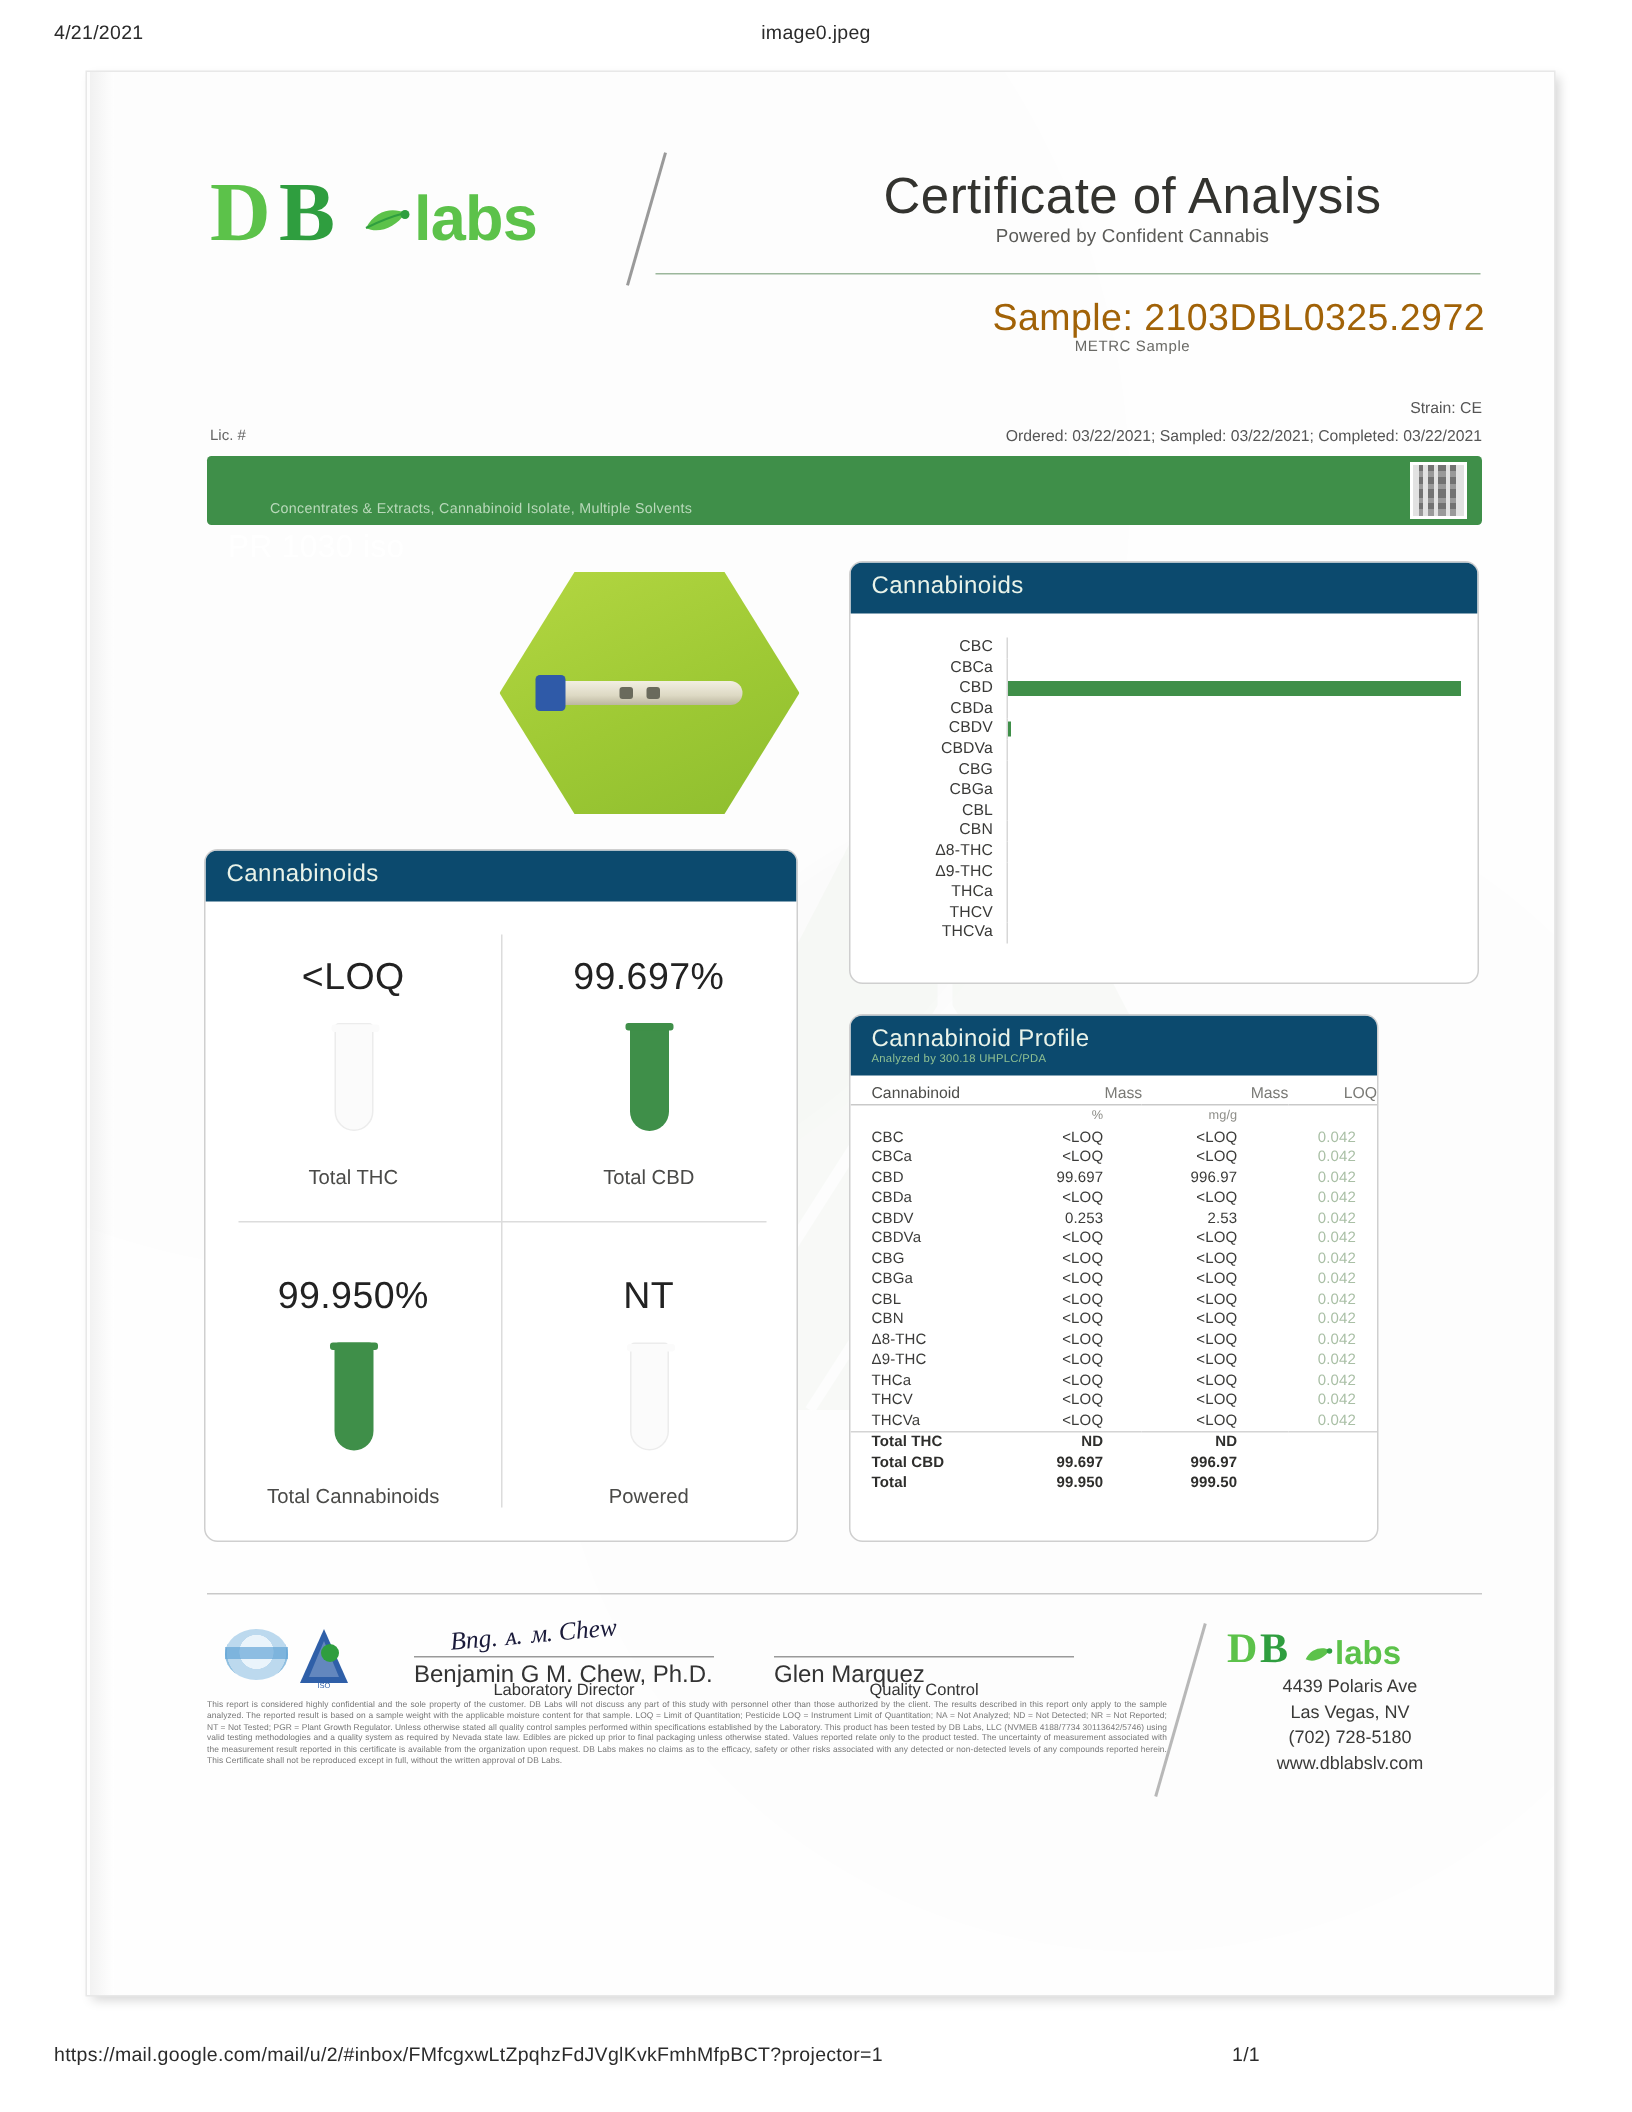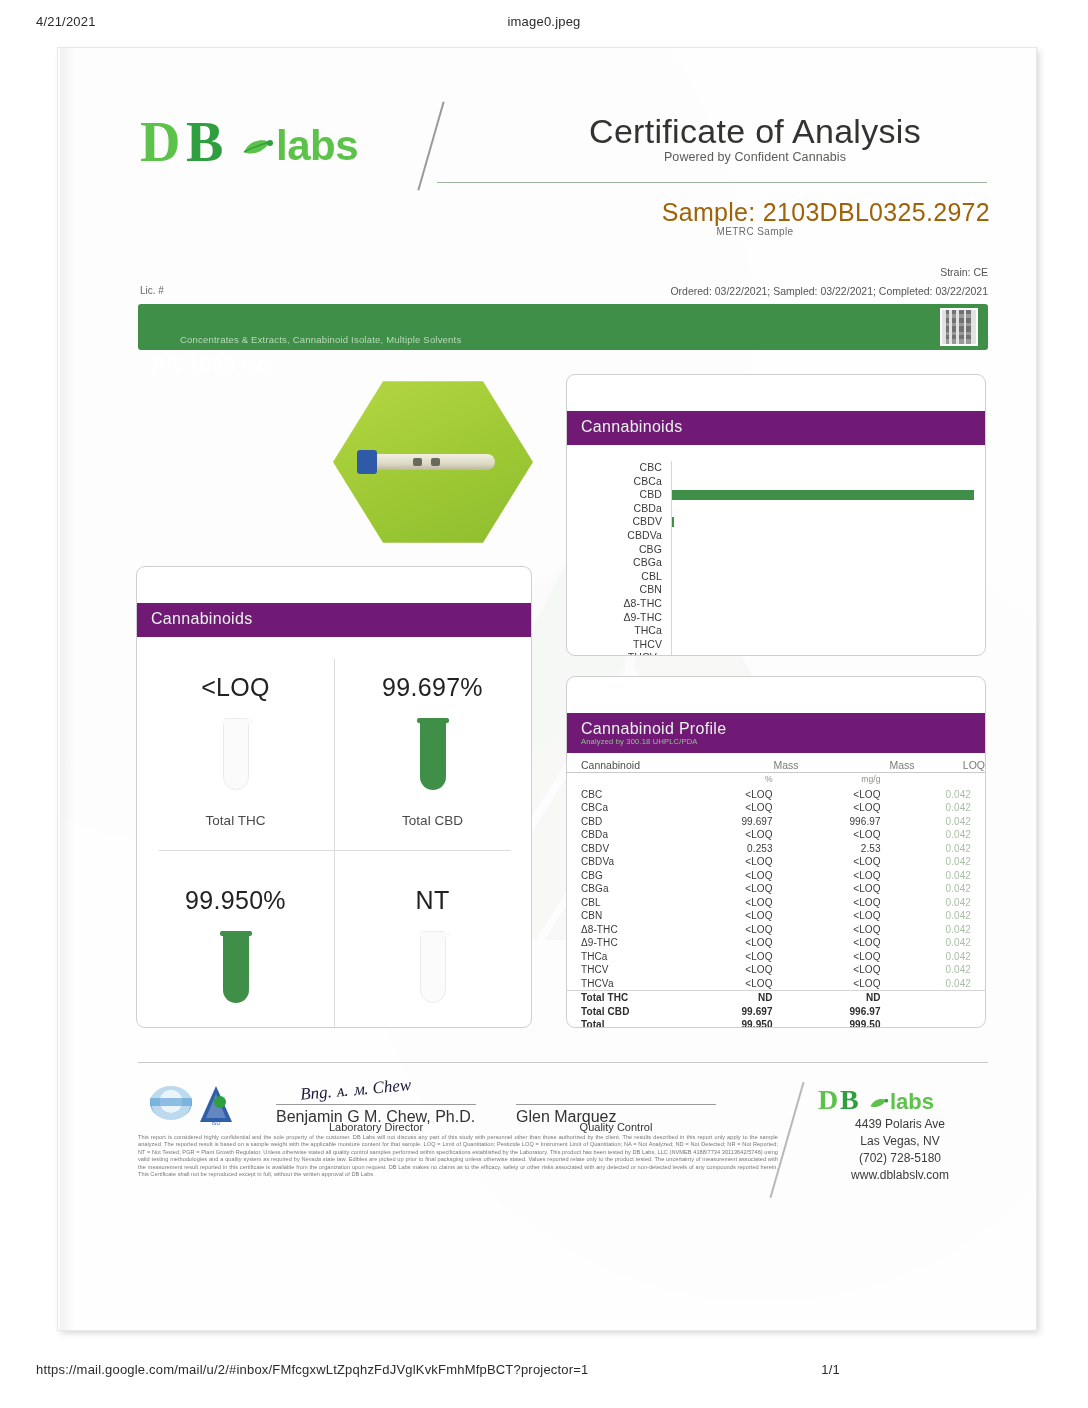--- a/index.html
+++ b/index.html
@@ -149,23 +149,22 @@
 
   
   .card{
     position:absolute;
     background:#ffffff;
     border:1px solid #cfcfcf;
     border-radius:9px;
     overflow:hidden;
   }
   .card-hd{
-    height:34px; background:#701a75;
+    height:34px; background:#0c4a6e;
     position:relative;
-    margin-top:36px;
   }
   .card-hd .t{
     position:absolute; left:14px; top:7px;
     font-size:16px; color:#e9f3e9; letter-spacing:.3px;
   }
   .card-hd .st{
     position:absolute; left:14px; top:24px;
     font-size:7.5px; color:#8fc092; letter-spacing:.2px;
   }
   .card-hd.tall{ height:40px; }
@@ -208,21 +207,21 @@
   }
   .tube.empty:after{ background:#fbfbfb; }
   .vline{
     position:absolute; left:50%; top:22px; width:1px; height:382px; background:#dcdcdc;
   }
   .hline{
     position:absolute; left:22px; top:50%; width:352px; height:1px; background:#dcdcdc;
   }
 
   
-  #profile-card{ left:566px; top:676px; width:420px; height:352px; }
+  #profile-card{ left:566px; top:676px; width:353px; height:352px; }
   .tbl{ width:100%; border-collapse:collapse; margin-top:4px; }
   .tbl th{
     font-size:10.5px; font-weight:400; color:#7a7a76; text-align:right;
     padding:2px 0 1px 0;
   }
   .tbl th.l{ text-align:left; padding-left:14px; color:#4d4d4a;}
   .tbl tr.units td{
     font-size:8.5px; color:#8d8d88; padding-bottom:3px; text-align:right;
   }
   .tbl td{
@@ -427,21 +426,21 @@
         <div class="sum-lab">Total CBD</div>
       </div>
       <div class="sum-cell">
         <div class="sum-val">99.950%</div>
         <div class="tube"></div>
         <div class="sum-lab">Total Cannabinoids</div>
       </div>
       <div class="sum-cell">
         <div class="sum-val">NT</div>
         <div class="tube empty"></div>
-        <div class="sum-lab">Solvents</div>
+        <div class="sum-lab">Powered</div>
       </div>
     </div>
 </div>
 
 <div class="card" id="profile-card">
   <div class="card-hd tall">
     <span class="t">Cannabinoid Profile</span>
     <span class="st">Analyzed by 300.18 UHPLC/PDA</span>
   </div>
   <table class="tbl">

